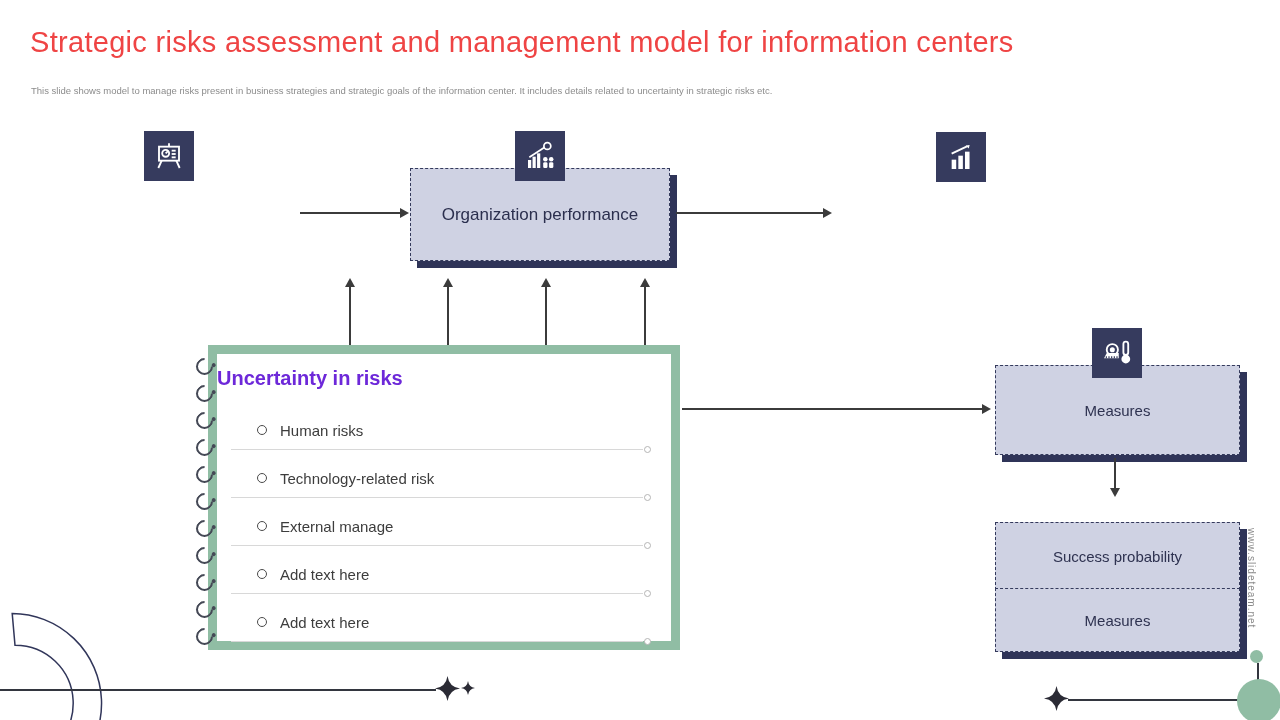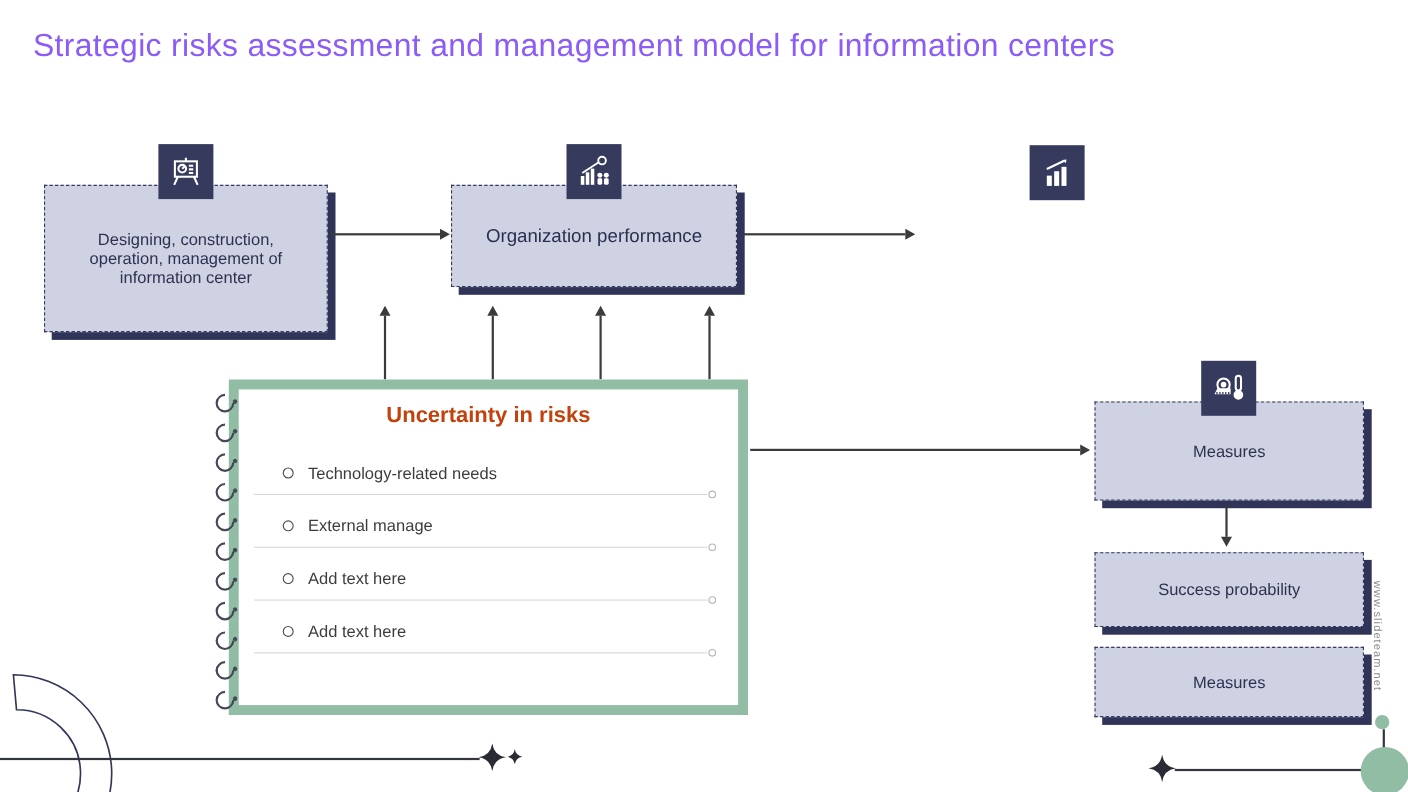--- a/index.html
+++ b/index.html
@@ -1,21 +1,21 @@
 <!DOCTYPE html>
 <html><head>
 <meta charset="utf-8">
 <style>
   html,body{margin:0;padding:0;background:#ffffff;}
   .slide{position:relative;width:1280px;height:720px;background:#ffffff;overflow:hidden;
          font-family:"Liberation Sans",sans-serif;}
 
   
   .title{position:absolute;left:30px;top:26px;width:1200px;font-size:29px;line-height:1.15;
-         color:#8b5cf6;font-weight:400;letter-spacing:.3px;}
+         color:#ef4444;font-weight:400;letter-spacing:.3px;}
   .subtitle{position:absolute;left:31px;top:85px;width:900px;font-size:9.5px;color:#8c8c8c;}
 
   
   .nbox{position:absolute;background:#cfd2e3;border:1px dashed #343a5c;
         box-shadow:7px 7px 0 #2f3458;display:flex;align-items:center;justify-content:center;
         text-align:center;color:#2e3250;font-size:15px;padding:4px 14px;box-sizing:border-box;}
   .nbox.bold{font-weight:normal;font-size:17px;color:#2b2f4e;}
 
   
   .tile{position:absolute;width:50px;height:50px;background:#363b5e;z-index:5;
@@ -29,21 +29,21 @@
   .arrow-up{position:absolute;width:2px;background:#3b3b3b;}
   .arrow-up::after{content:'';position:absolute;top:-9px;left:-4px;width:0;height:0;
         border-bottom:9px solid #3b3b3b;border-left:5px solid transparent;border-right:5px solid transparent;}
   .arrow-down{position:absolute;width:2px;background:#3b3b3b;}
   .arrow-down::after{content:'';position:absolute;bottom:-9px;left:-4px;width:0;height:0;
         border-top:9px solid #3b3b3b;border-left:5px solid transparent;border-right:5px solid transparent;}
 
   
   .panel{position:absolute;left:208px;top:345px;width:472px;height:305px;box-sizing:border-box;
          border:9px solid #90bda4;background:#ffffff;}
-  .panel-title{margin:13px 0 6px 0;text-align:center;font-weight:bold;font-size:20px;color:#c2410c;}
+  .panel-title{margin:13px 0 6px 0;text-align:left;font-weight:bold;font-size:20px;color:#6d28d9;}
   .rowlist{position:absolute;left:0;right:0;top:52px;bottom:4px;}
   .row{position:relative;height:48px;display:flex;align-items:center;padding-left:40px;box-sizing:border-box;}
   .bullet{width:8px;height:8px;border:1.5px solid #4a4a4a;border-radius:50%;margin-right:13px;flex:0 0 auto;}
   .row-label{font-size:15px;color:#3d3d3d;}
   .uline{position:absolute;left:14px;right:28px;bottom:4px;height:1px;background:#d8d8d8;}
   .uline-dot{position:absolute;right:20px;bottom:1px;width:5px;height:5px;border:1px solid #b5b5b5;
          border-radius:50%;background:#fff;}
 
   
   .rings{position:absolute;left:196px;top:358px;display:flex;flex-direction:column;gap:10px;z-index:6;}
@@ -64,20 +64,21 @@
   .gdot-small{position:absolute;left:1250px;top:650px;width:13px;height:13px;border-radius:50%;background:#90bda4;}
   .gdot-big{position:absolute;left:1237px;top:679px;width:44px;height:44px;border-radius:50%;background:#90bda4;}
   .corner-ring{position:absolute;left:0;top:600px;}
 </style>
 </head>
 <body>
 
 <div class="slide">
 
   <div class="title">Strategic risks assessment and management model for information centers</div>
+  <div class="subtitle">This slide shows model to manage risks present in business strategies and strategic goals of the information center. It includes details related to uncertainty in strategic risks etc.</div>
 
   <div class="tile" style="left:144px;top:131px;">
     <svg viewBox="0 0 24 24" fill="none" stroke="#ffffff" stroke-width="1.4">
       <rect x="4.5" y="5" width="15" height="10.5"></rect>
       <line x1="12" y1="2.5" x2="12" y2="5"></line>
       <line x1="6.5" y1="15.5" x2="4" y2="21"></line>
       <line x1="17.5" y1="15.5" x2="20" y2="21"></line>
       <circle cx="9.5" cy="10" r="2.6"></circle>
       <line x1="9.5" y1="10" x2="11.3" y2="8.3"></line>
       <line x1="14" y1="8" x2="17" y2="8"></line>
@@ -121,41 +122,44 @@
           <line x1="6" y1="14.5" x2="6" y2="16"></line>
         <line x1="8" y1="14.5" x2="8" y2="16"></line>
           <line x1="10" y1="14.5" x2="10" y2="16"></line>
         <line x1="12" y1="14.5" x2="12" y2="16"></line>
       </g>
       <rect x="16.8" y="3.5" width="3.6" height="10" rx="1.8"></rect>
       <circle cx="18.6" cy="16.5" r="2.6" fill="#ffffff"></circle>
     </svg>
   </div>
 
-  <div class="nbox" style="left:40px;top:168px;width:258px;height:134px;">
-    <span>Designing, construction, operation, management of information center</span>
-  </div>
   <div class="nbox bold" style="left:410px;top:168px;width:260px;height:93px;">
     <span>Organization performance</span>
   </div>
 
   <div class="arrow-h" style="left:300px;top:212px;width:100px;"></div>
   <div class="arrow-h" style="left:676px;top:212px;width:147px;"></div>
 
   <div class="arrow-up" style="left:349px;top:287px;height:58px;"></div>
   <div class="arrow-up" style="left:447px;top:287px;height:58px;"></div>
   <div class="arrow-up" style="left:545px;top:287px;height:58px;"></div>
   <div class="arrow-up" style="left:644px;top:287px;height:58px;"></div>
 
   <div class="panel">
     <div class="panel-title">Uncertainty in risks</div>
     <div class="rowlist">
       <div class="row">
         <span class="bullet"></span>
-        <span class="row-label">Technology-related needs</span>
+        <span class="row-label">Human risks</span>
+        <span class="uline"></span>
+        <span class="uline-dot"></span>
+      </div>
+      <div class="row">
+        <span class="bullet"></span>
+        <span class="row-label">Technology-related risk</span>
         <span class="uline"></span>
         <span class="uline-dot"></span>
       </div>
       <div class="row">
         <span class="bullet"></span>
         <span class="row-label">External manage</span>
         <span class="uline"></span>
         <span class="uline-dot"></span>
       </div>
       <div class="row">
@@ -186,21 +190,21 @@
       <span class="ring"></span>
       <span class="ring"></span>
   </div>
 
   <div class="arrow-h" style="left:682px;top:408px;width:300px;"></div>
 
   <div class="nbox" style="left:995px;top:365px;width:245px;height:90px;">
     <span>Measures</span>
   </div>
   <div class="arrow-down" style="left:1114px;top:458px;height:30px;"></div>
-  <div class="nbox" style="left:995px;top:502px;width:245px;height:68px;">
+  <div class="nbox" style="left:995px;top:522px;width:245px;height:68px;">
     <span>Success probability</span>
   </div>
   <div class="nbox" style="left:995px;top:588px;width:245px;height:64px;">
     <span>Measures</span>
   </div>
 
   <svg class="corner-ring" width="130" height="120" viewBox="0 0 130 120">
     <path d="M 12.2 13.4 A 90 90 0 0 1 20 193 L 20 161 A 58 58 0 0 0 15 45.2 Z" fill="none" stroke="#31365a" stroke-width="1.5"></path>
   </svg>
 

